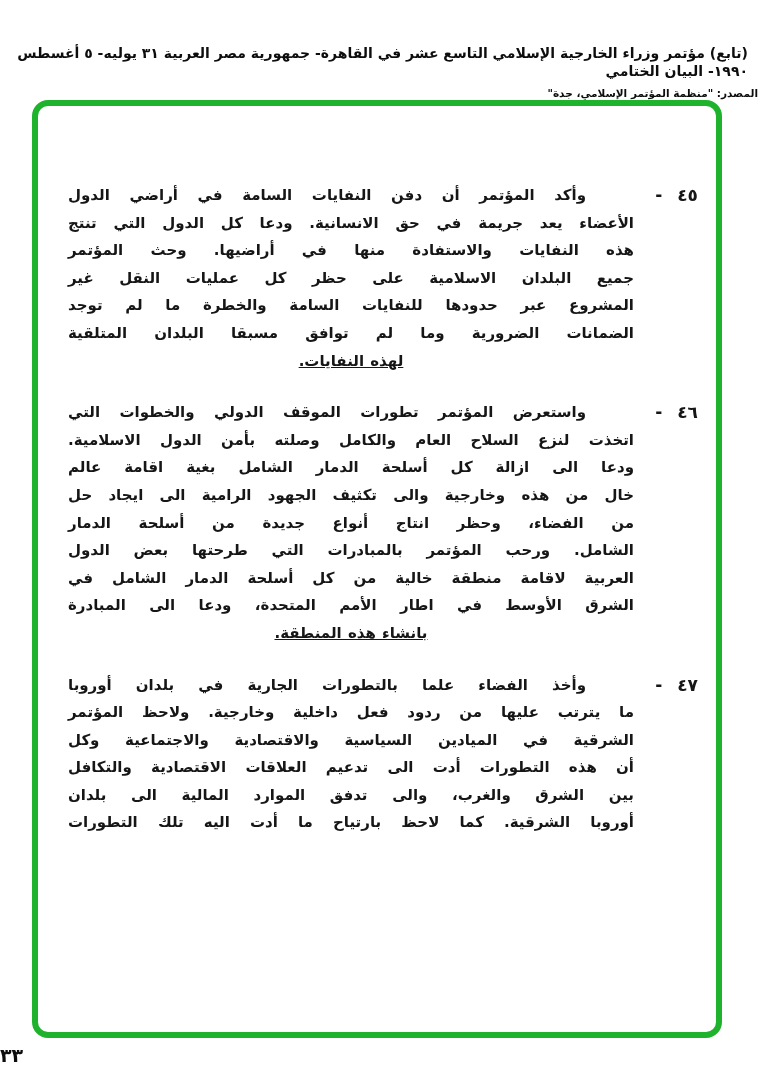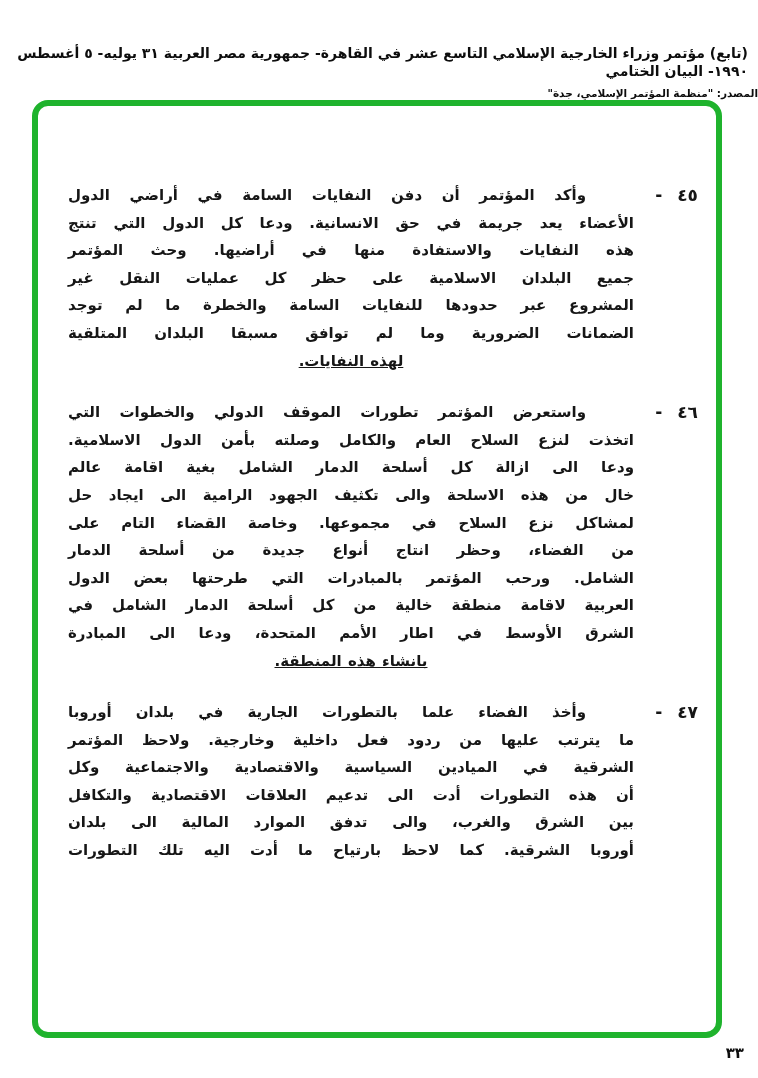--- a/index.html
+++ b/index.html
@@ -62,23 +62,23 @@
     white-space: normal;
   }
   .line.first { padding-right: 48px; }
   .line.center-last { text-align-last: center; text-decoration: underline; }
 
   
   .pagenum {
     position: absolute;
     top: 1044px; left: 0;
     width: 744px;
-    text-align: right;
+    text-align: left;
     direction: rtl;
-    font-size: 15px;
+    font-size: 19px;
     font-weight: bold;
     letter-spacing: 7px;
     color: #0d0d0d;
   }
 </style>
 </head>
 <body>
 
 <div class="page">
 
@@ -108,22 +108,21 @@
 
       <div class="para">
         <div class="num-col">
           <span>٤٦</span>
             <span>-</span>
         </div>
         <div class="text-col">
           <div class="line first">واستعرض المؤتمر تطورات الموقف الدولي والخطوات التي</div>
           <div class="line">اتخذت لنزع السلاح العام والكامل وصلته بأمن الدول الاسلامية.</div>
           <div class="line">ودعا الى ازالة كل أسلحة الدمار الشامل بغية اقامة عالم</div>
-          <div class="line">خال من هذه الاسلحة والى تكثيف الجهود الرامية الى ايجاد حل</div>
-          <div class="line">لمشاكل نزع السلاح في مجموعها. وخاصة القضاء التام على</div>
+          <div class="line">خال من هذه وخارجية والى تكثيف الجهود الرامية الى ايجاد حل</div>
           <div class="line">من الفضاء، وحظر انتاج أنواع جديدة من أسلحة الدمار</div>
           <div class="line">الشامل. ورحب المؤتمر بالمبادرات التي طرحتها بعض الدول</div>
           <div class="line">العربية لاقامة منطقة خالية من كل أسلحة الدمار الشامل في</div>
           <div class="line">الشرق الأوسط في اطار الأمم المتحدة، ودعا الى المبادرة</div>
           <div class="line center-last">بانشاء هذه المنطقة.</div>
         </div>
       </div>
 
       <div class="para">
         <div class="num-col">

